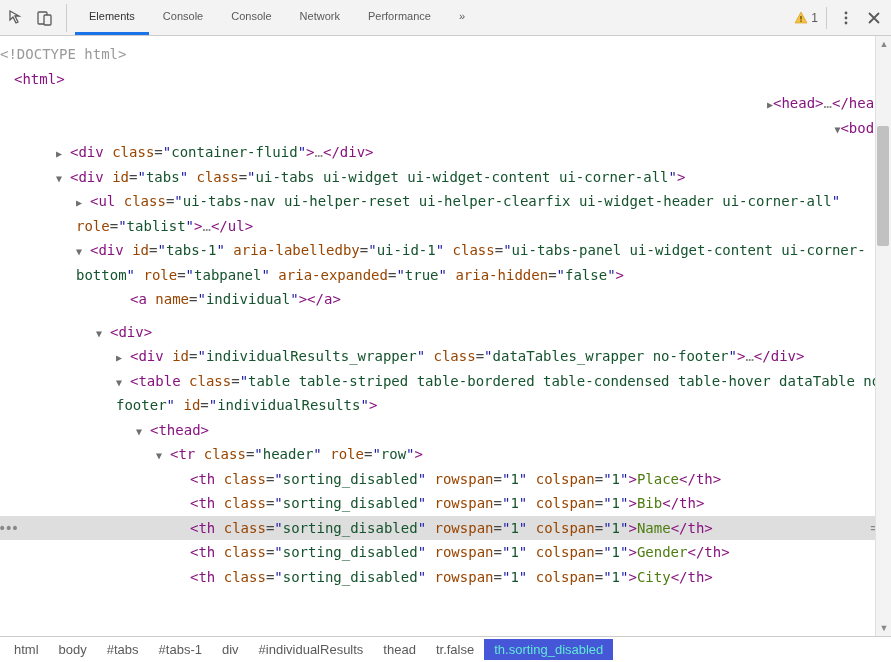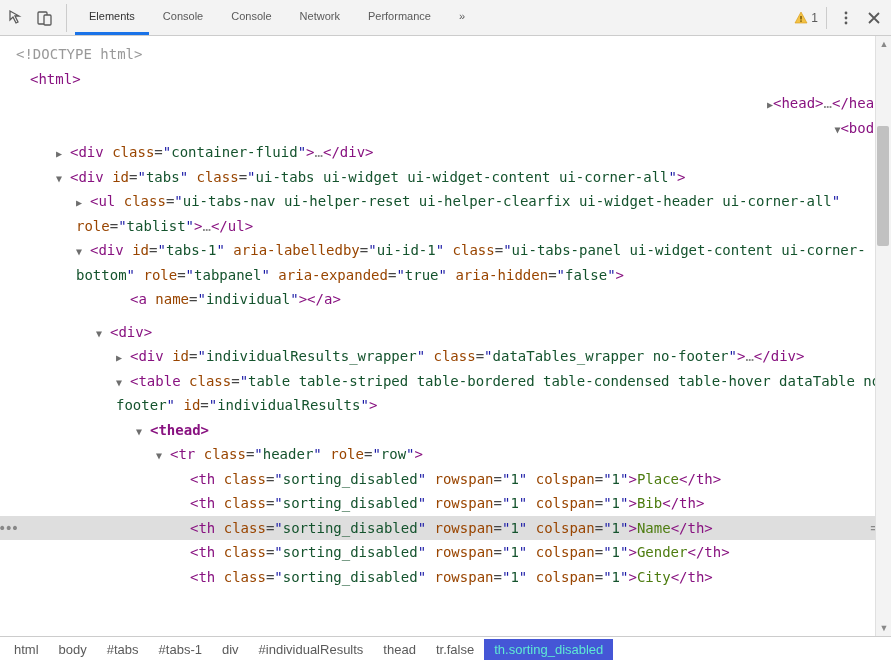--- a/index.html
+++ b/index.html
@@ -88,27 +88,27 @@
       padding: 6px 0 0 0;
       line-height: 1.75;
       overflow: auto;
       height: calc(100% - 36px - 26px);
       position: relative;
     }
     .code-line {
       white-space: pre-wrap;
       padding-left: 16px;
     }
-    .indent-1 { padding-left: 16px; }
+    .indent-1 { padding-left: 0; }
     .indent-2 { padding-left: 36px; text-align: right; }
     .indent-3 { padding-left: 56px; }
     .indent-4 { padding-left: 76px; }
     .indent-5 { padding-left: 96px; margin-top: 8px; }
     .indent-6 { padding-left: 116px; }
-    .indent-7 { padding-left: 136px; font-weight: bold; }
+    .indent-7 { padding-left: 136px; }
     .indent-8 { padding-left: 156px; }
     .indent-9 { padding-left: 176px; }
     .doctype { color: #999; }
     .tag-bracket { color: #881280; }
     .tag-name { color: #881280; }
     .attr-name { color: #994500; }
     .attr-value { color: #14532d; }
     .attr-eq { color: #444; }
     .text-content { color: #4d7c0f; }
     .quote { color: #1a1aa6; }

